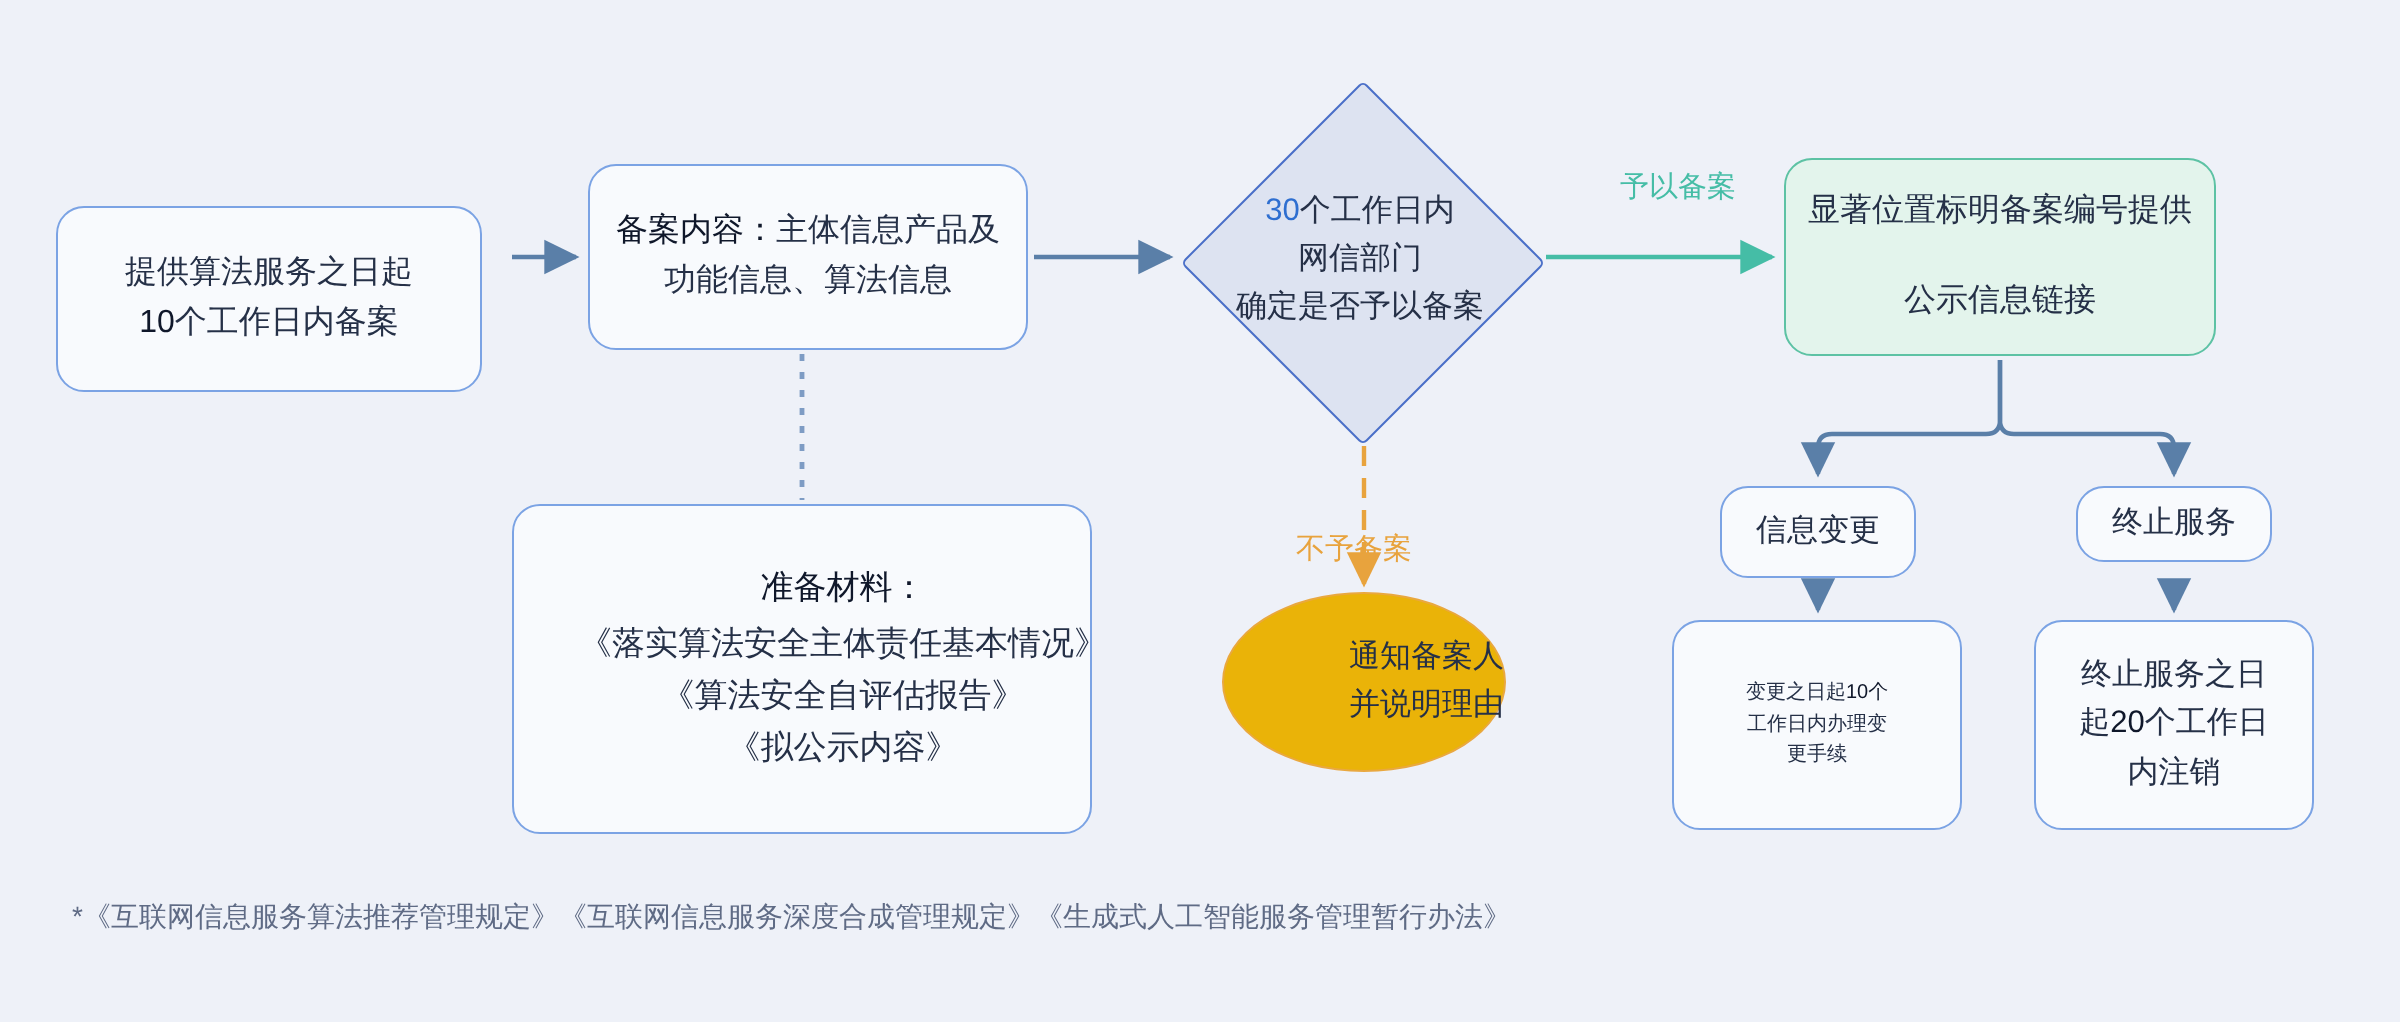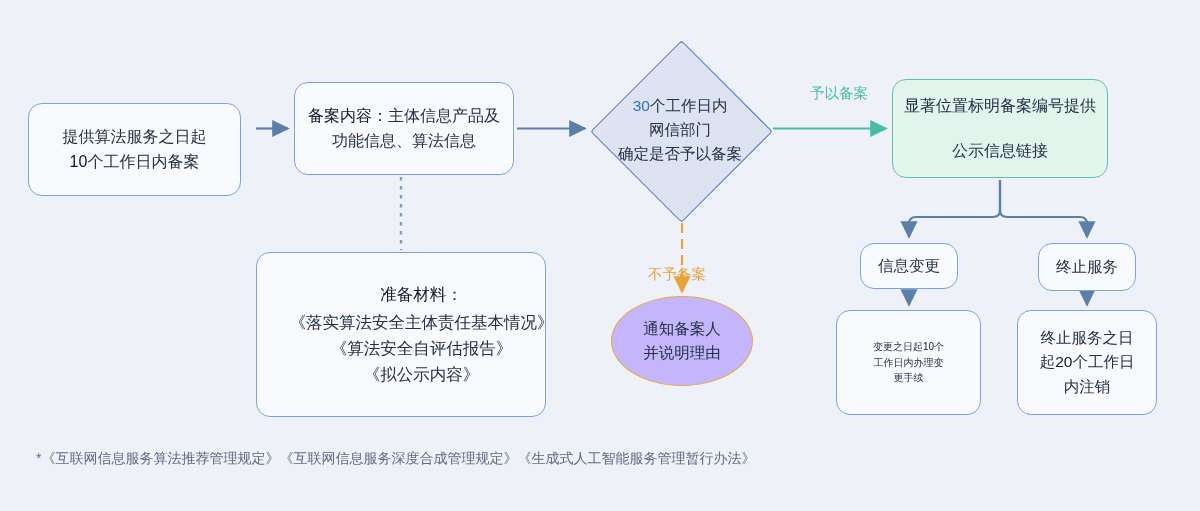--- a/index.html
+++ b/index.html
@@ -44,23 +44,24 @@
     border: 1.6px solid #7ba3e4;
     border-radius: 14px;
   }
   .box-green {
     background: #e3f4ec;
     border: 1.6px solid #5dc2a4;
     border-radius: 14px;
     gap: 20px;
   }
   .ellipse {
-    background: #c4b5fd;
+    background: #eab308;
     border: 1.6px solid #e9a83f;
     border-radius: 50%;
+    align-items: flex-end;
   }
 
   .line {
     line-height: 1.55;
     white-space: nowrap;
   }
   .hl-green { color: #0f172a; }
   .hl-blue  { color: #2f6fd0; }
 
   .edge-label {
@@ -73,21 +74,21 @@
   .edge-label.orange { color: #e8a33d; margin-top: 24px; }
 
   
   #n-start     { left: 28px;  top: 82px;  width: 213px; height: 93px;  font-size: 16px; margin-top: 21px; }
   #n-content   { left: 294px; top: 82px;  width: 220px; height: 93px;  font-size: 16px; }
   #n-decision  { left: 590px; top: 40px;  width: 180px; height: 180px; }
   #n-publicize { left: 892px; top: 79px;  width: 216px; height: 99px;  font-size: 16px; }
   #n-materials { left: 256px; top: 252px; width: 290px; height: 165px; font-size: 16.5px; padding-left: 41px; }
   #n-notify    { left: 611px; top: 296px; width: 142px; height: 90px;  font-size: 15.5px; }
   #n-change    { left: 860px; top: 243px; width: 98px;  height: 46px;  font-size: 15.5px; align-items: center; }
-  #n-terminate { left: 1038px;top: 243px; width: 98px;  height: 48px;  font-size: 15.5px; }
+  #n-terminate { left: 1038px;top: 243px; width: 98px;  height: 38px;  font-size: 15.5px; }
   #n-change-d  { left: 836px; top: 310px; width: 145px; height: 105px; font-size: 10px; }
   #n-term-d    { left: 1017px;top: 310px; width: 140px; height: 105px; font-size: 15.5px; align-items: center; }
 
   
   .diamond-wrap {
     position: absolute;
     z-index: 2;
   }
   .diamond-shape {
     position: absolute;

